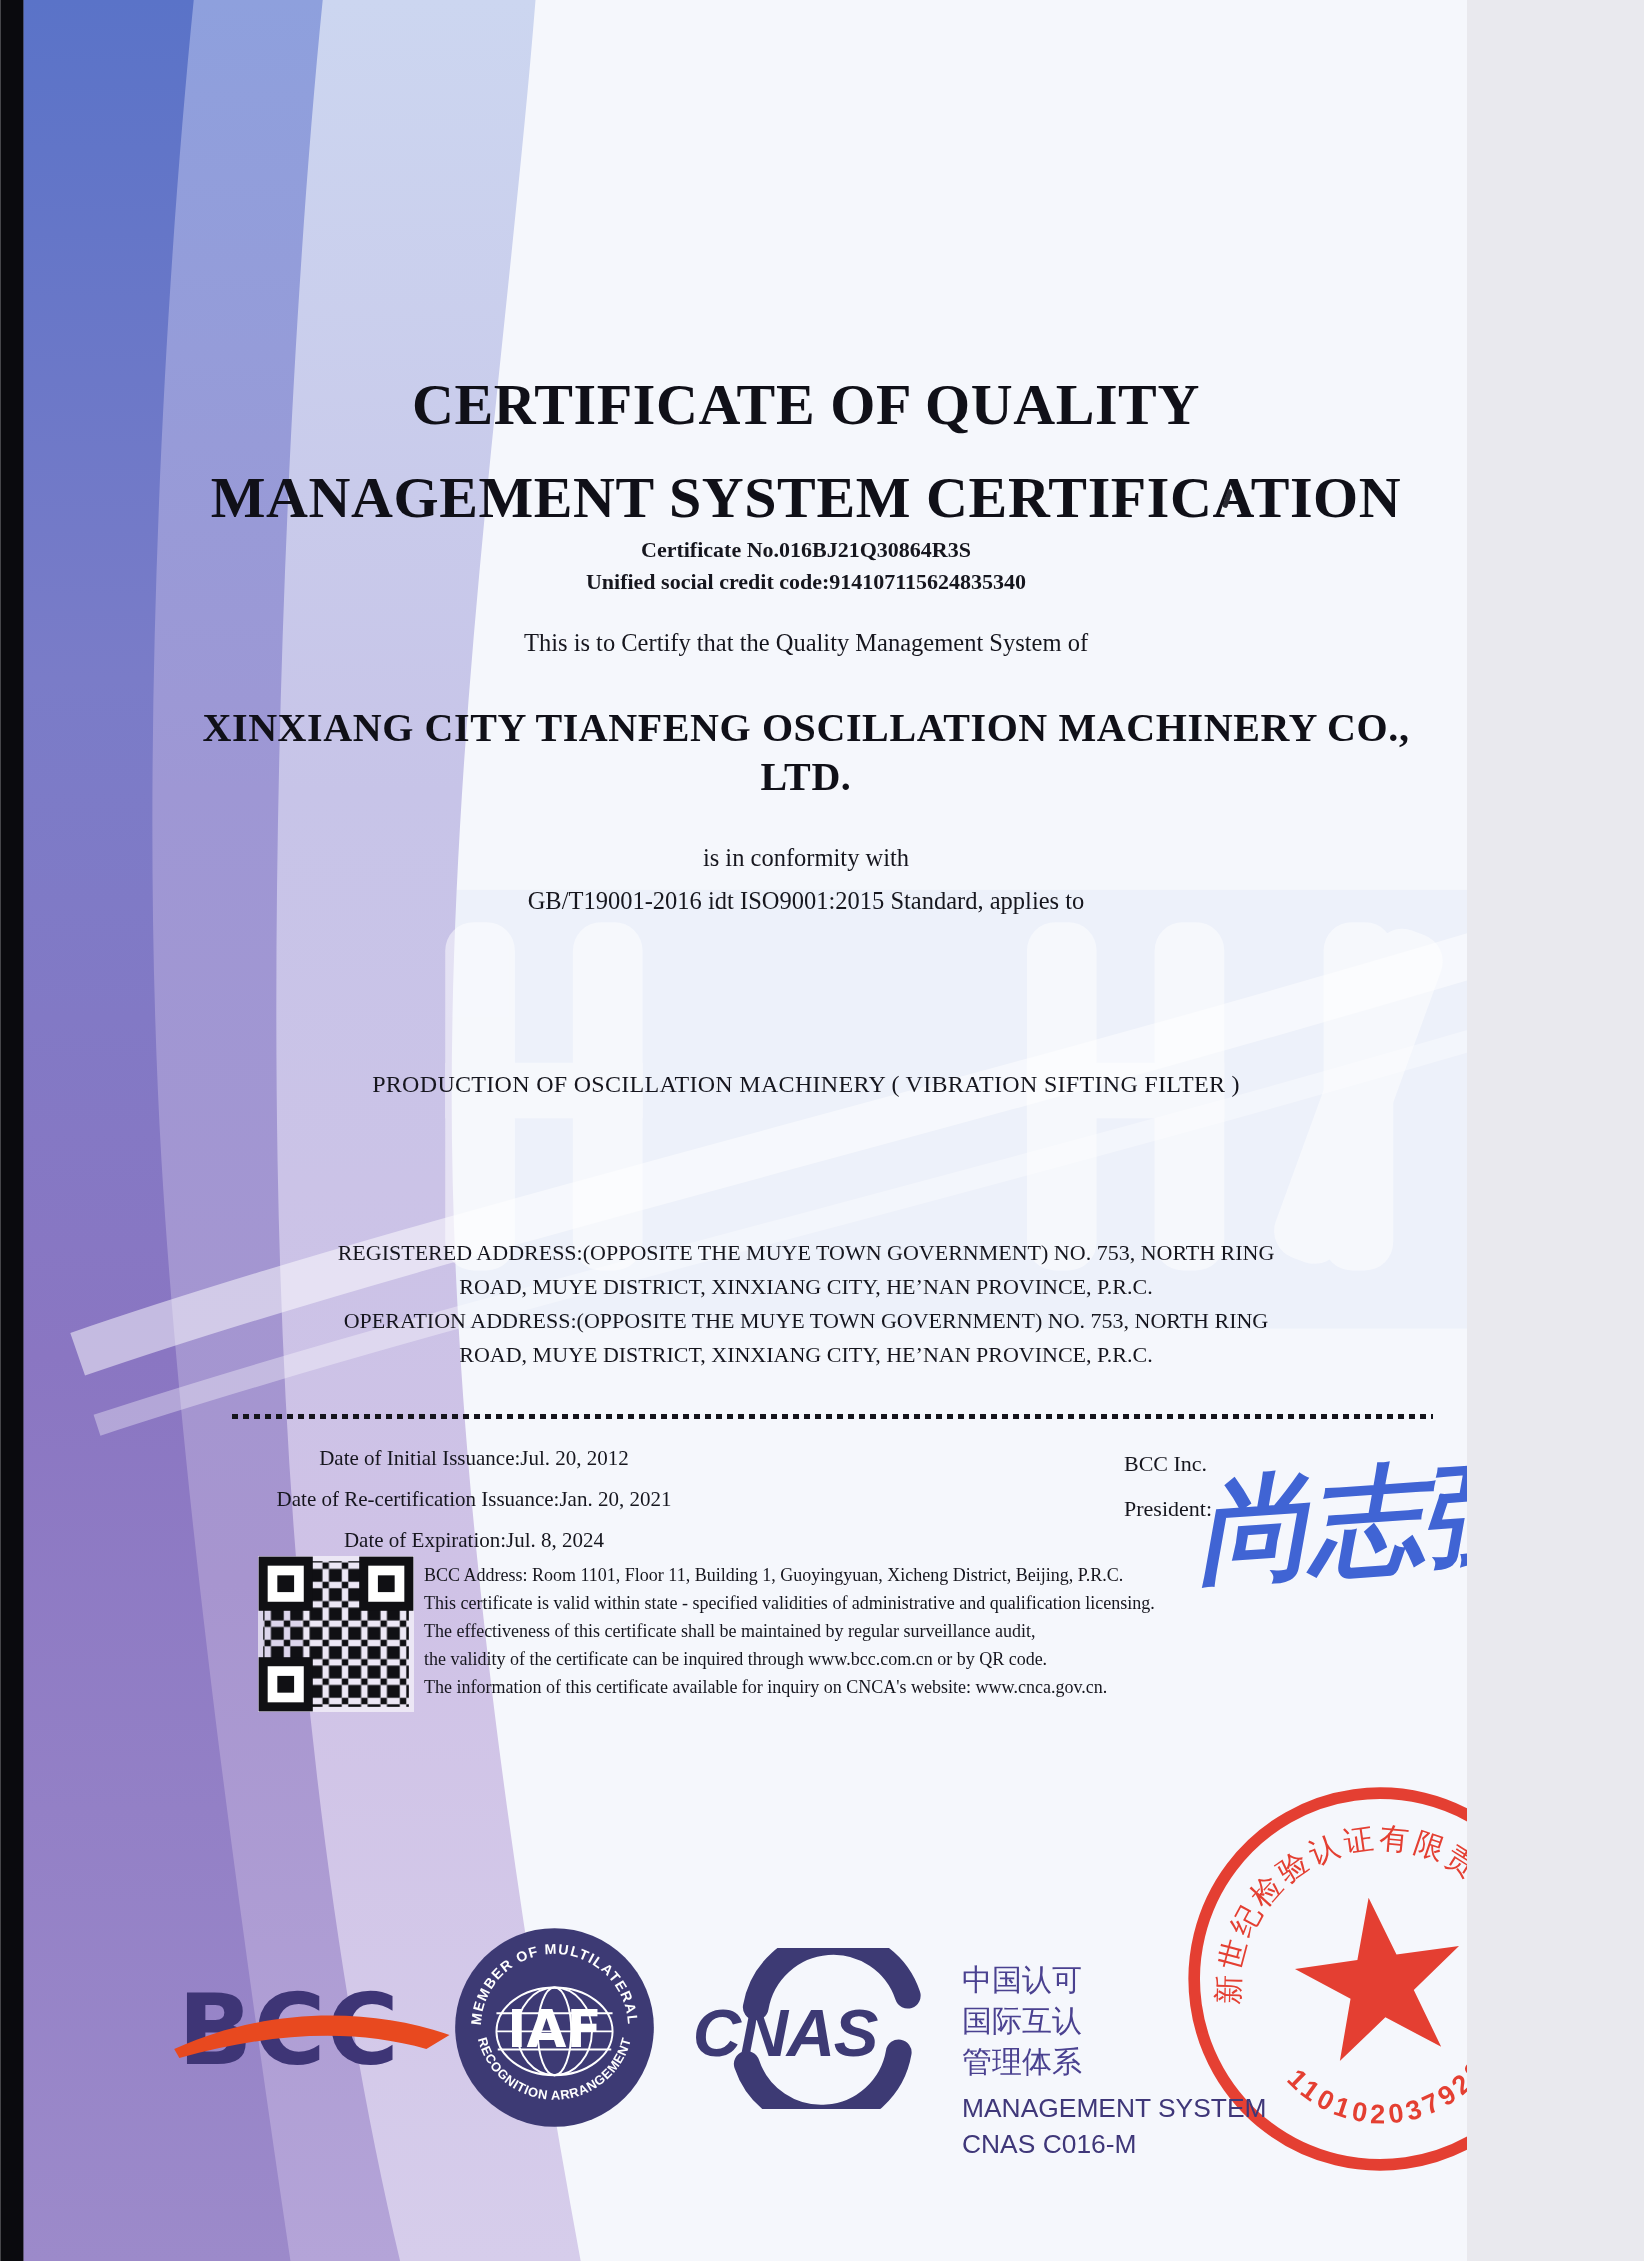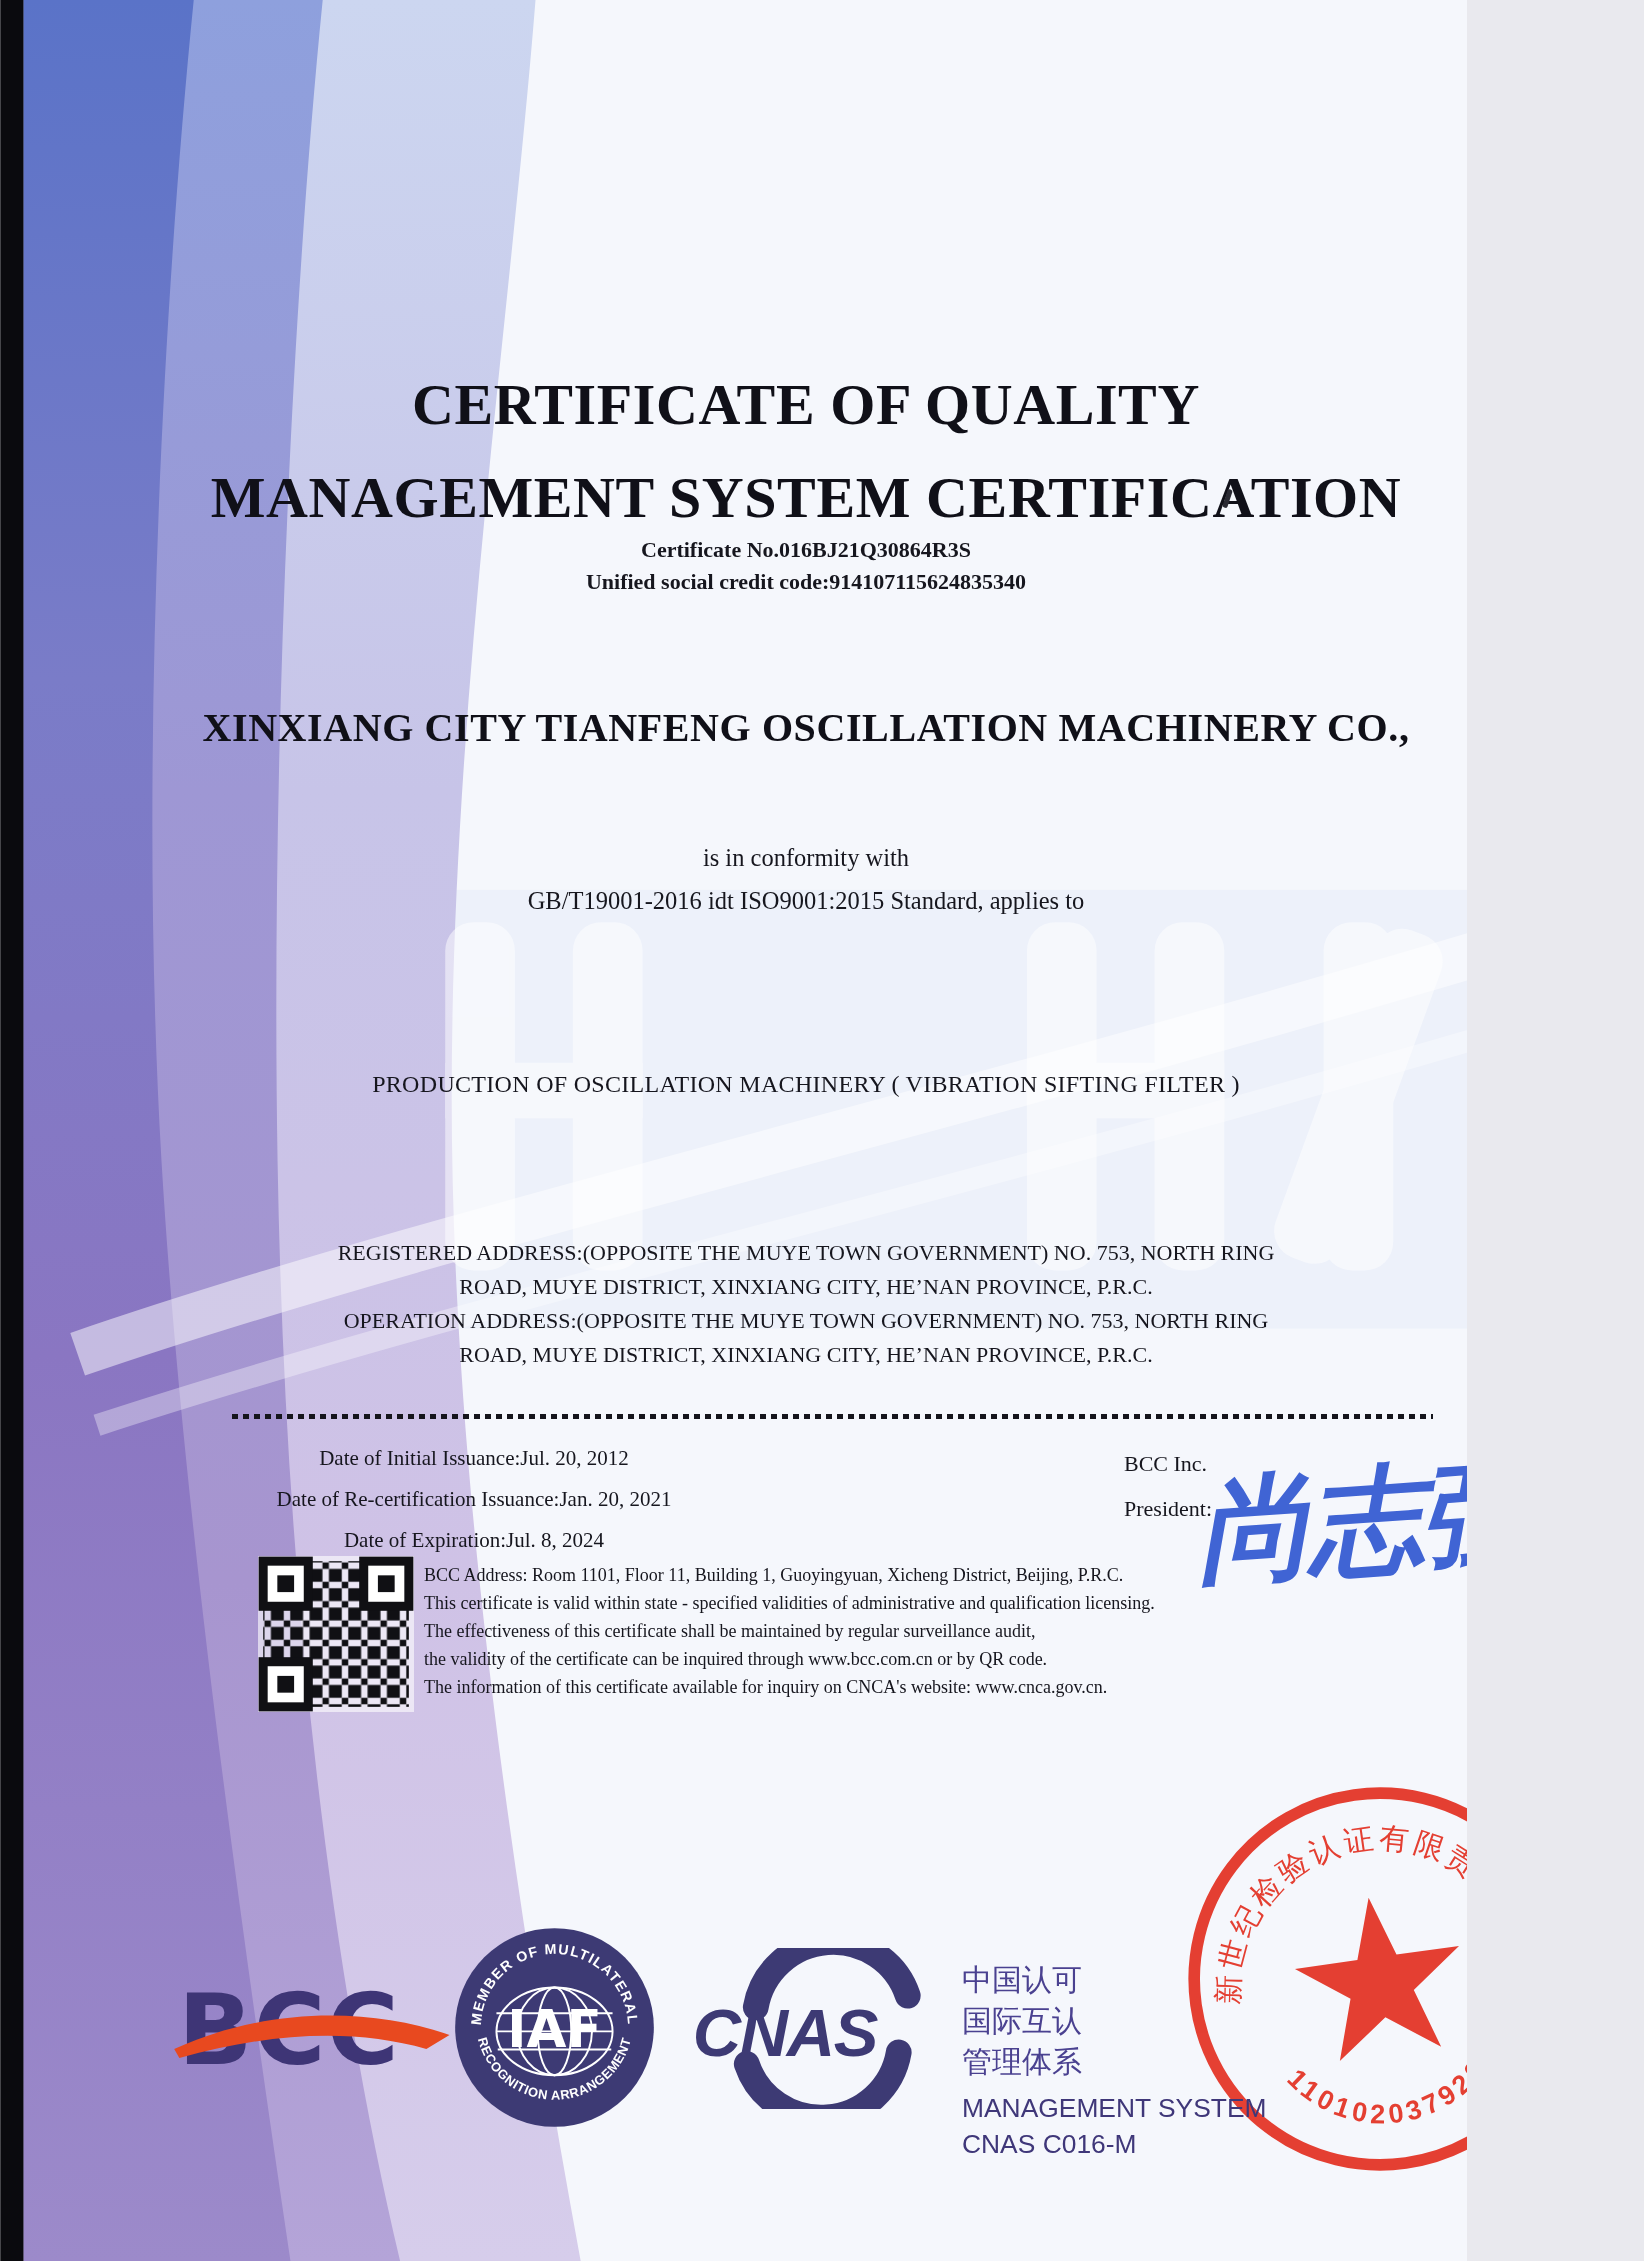--- a/index.html
+++ b/index.html
@@ -86,21 +86,23 @@
     <rect x="0" y="0" width="36" height="3506" fill="#0a0a0e"></rect>
     <rect x="2504" y="0" width="46" height="3506" fill="url(#gr)"></rect>
   </svg>
 
   <div class="abs ctr title" style="top:371px;">CERTIFICATE OF QUALITY</div>
   <div class="abs ctr title" style="top:464px;">MANAGEMENT SYSTEM CERTIFICATION</div>
   <div class="abs ctr certno" style="top:537px;">Certificate No.016BJ21Q30864R3S</div>
   <div class="abs ctr certno" style="top:569px;">Unified social credit code:914107115624835340</div>
   <div class="abs penmark" style="left:1225px;top:489px;"></div>
 
+  <div class="abs ctr body-line" style="top:629px;">This is to Certify that the Quality Management System of</div>
   <div class="abs ctr company" style="top:704px;">XINXIANG CITY TIANFENG OSCILLATION MACHINERY CO.,</div>
+  <div class="abs ctr company" style="top:753px;">LTD.</div>
   <div class="abs ctr body-line" style="top:844px;">is in conformity with</div>
   <div class="abs ctr body-line" style="top:887px;">GB/T19001-2016 idt ISO9001:2015 Standard, applies to</div>
 
   <div class="abs ctr scope" style="top:1071px;">PRODUCTION OF OSCILLATION MACHINERY ( VIBRATION SIFTING FILTER )</div>
 
   <div class="abs ctr addr" style="top:1236px;">
     <div>REGISTERED ADDRESS:(OPPOSITE THE MUYE TOWN GOVERNMENT) NO. 753, NORTH RING</div>
     <div>ROAD, MUYE DISTRICT, XINXIANG CITY, HE’NAN PROVINCE, P.R.C.</div>
     <div>OPERATION ADDRESS:(OPPOSITE THE MUYE TOWN GOVERNMENT) NO. 753, NORTH RING</div>
     <div>ROAD, MUYE DISTRICT, XINXIANG CITY, HE’NAN PROVINCE, P.R.C.</div>

